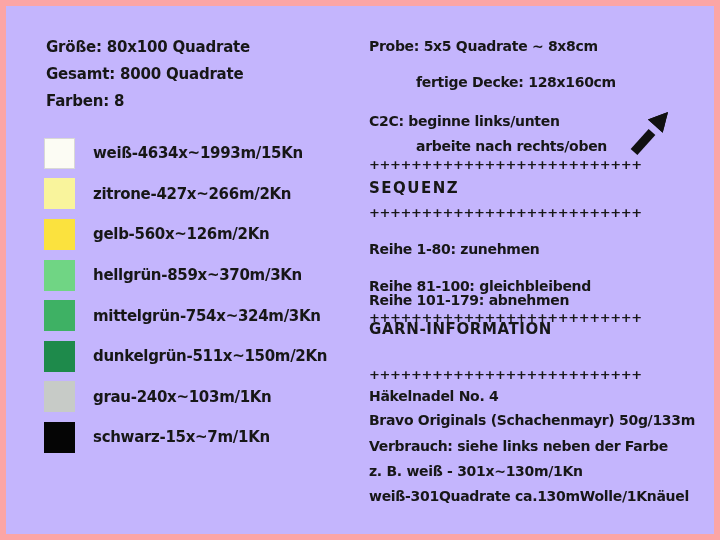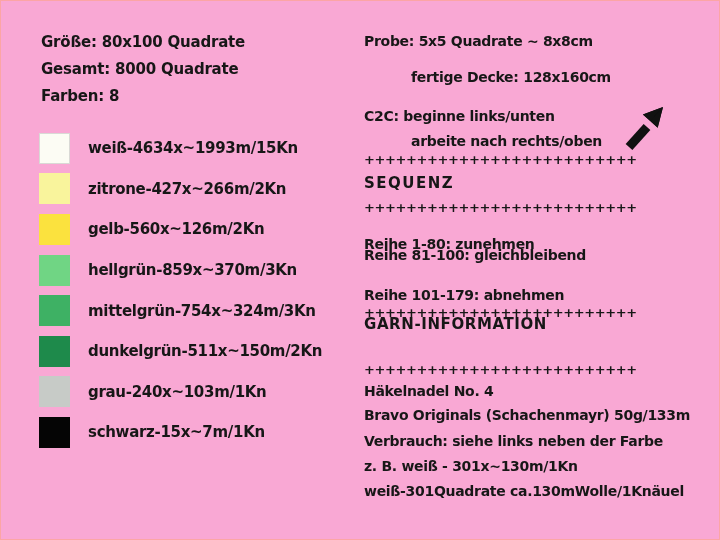--- a/index.html
+++ b/index.html
@@ -1,20 +1,20 @@
 <!DOCTYPE html>
 <html><head>
 <meta charset="utf-8">
 <style>
   html,body{margin:0;padding:0;background:#ffffff;}
   .page{
     position:relative;
     width:720px;height:540px;
-    background:#f9a8d4;
-    border:1px solid #fca5a5;
+    background:#c4b5fd;
+    border:6px solid #fca5a5;
     box-sizing:border-box;
     font-family:"DejaVu Sans",sans-serif;
     font-weight:bold;
     color:#171717;
     overflow:hidden;
   }
   
   .header{position:absolute;left:40px;top:28px;font-size:15px;line-height:27px;letter-spacing:-0.2px;}
   .legend{position:absolute;left:38px;top:127px;}
   .legend-row{display:flex;align-items:center;height:40.6px;}
@@ -22,21 +22,21 @@
   .legend-label{font-size:15px;letter-spacing:-0.3px;white-space:nowrap;}
   
   .rc{position:absolute;left:363px;top:0;width:350px;font-size:14px;letter-spacing:-0.3px;}
   .rline{position:absolute;left:0;white-space:nowrap;}
   .probe1{top:32px;} .probe2{top:68px;margin-left:47px;}
   .c2c1{top:107px;} .c2c2{top:132px;padding-left:47px;}
   .c2c-prefix{}
   .plusrow{font-size:13px;letter-spacing:-0.4px;}
   .div1{top:151px;} .div2{top:199px;} .div3{top:304px;} .div4{top:361px;}
   .seq-title{top:173px;font-size:15px;letter-spacing:1.5px;}
-  .reihe1{top:235px;} .reihe2{top:246px;} .reihe3{top:286px;}
+  .reihe1{top:235px;} .reihe2{top:272px;} .reihe3{top:286px;}
   .garn-title{top:314px;font-size:15px;letter-spacing:0.6px;}
   .garn1{top:382px;} .garn2{top:406px;} .garn3{top:432px;} .garn4{top:457px;} .garn5{top:482px;}
   .arrow{position:absolute;left:622px;top:100px;width:46px;height:52px;}
   .arrow svg{overflow:visible;display:block;}
 </style>
 </head>
 <body>
 
 <div class="page">
 

